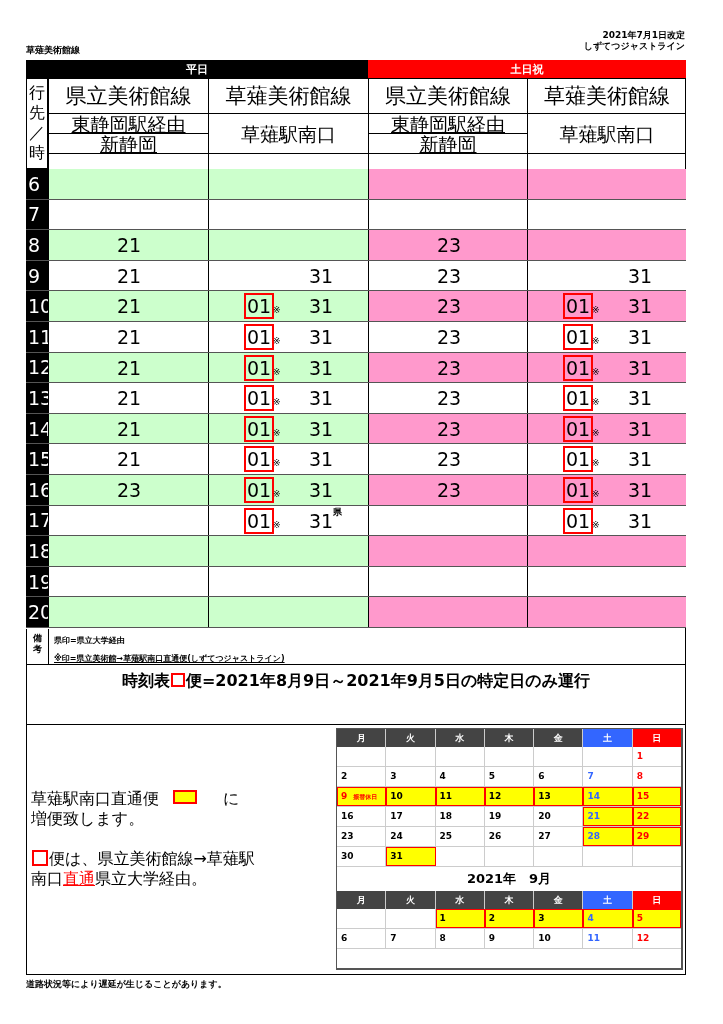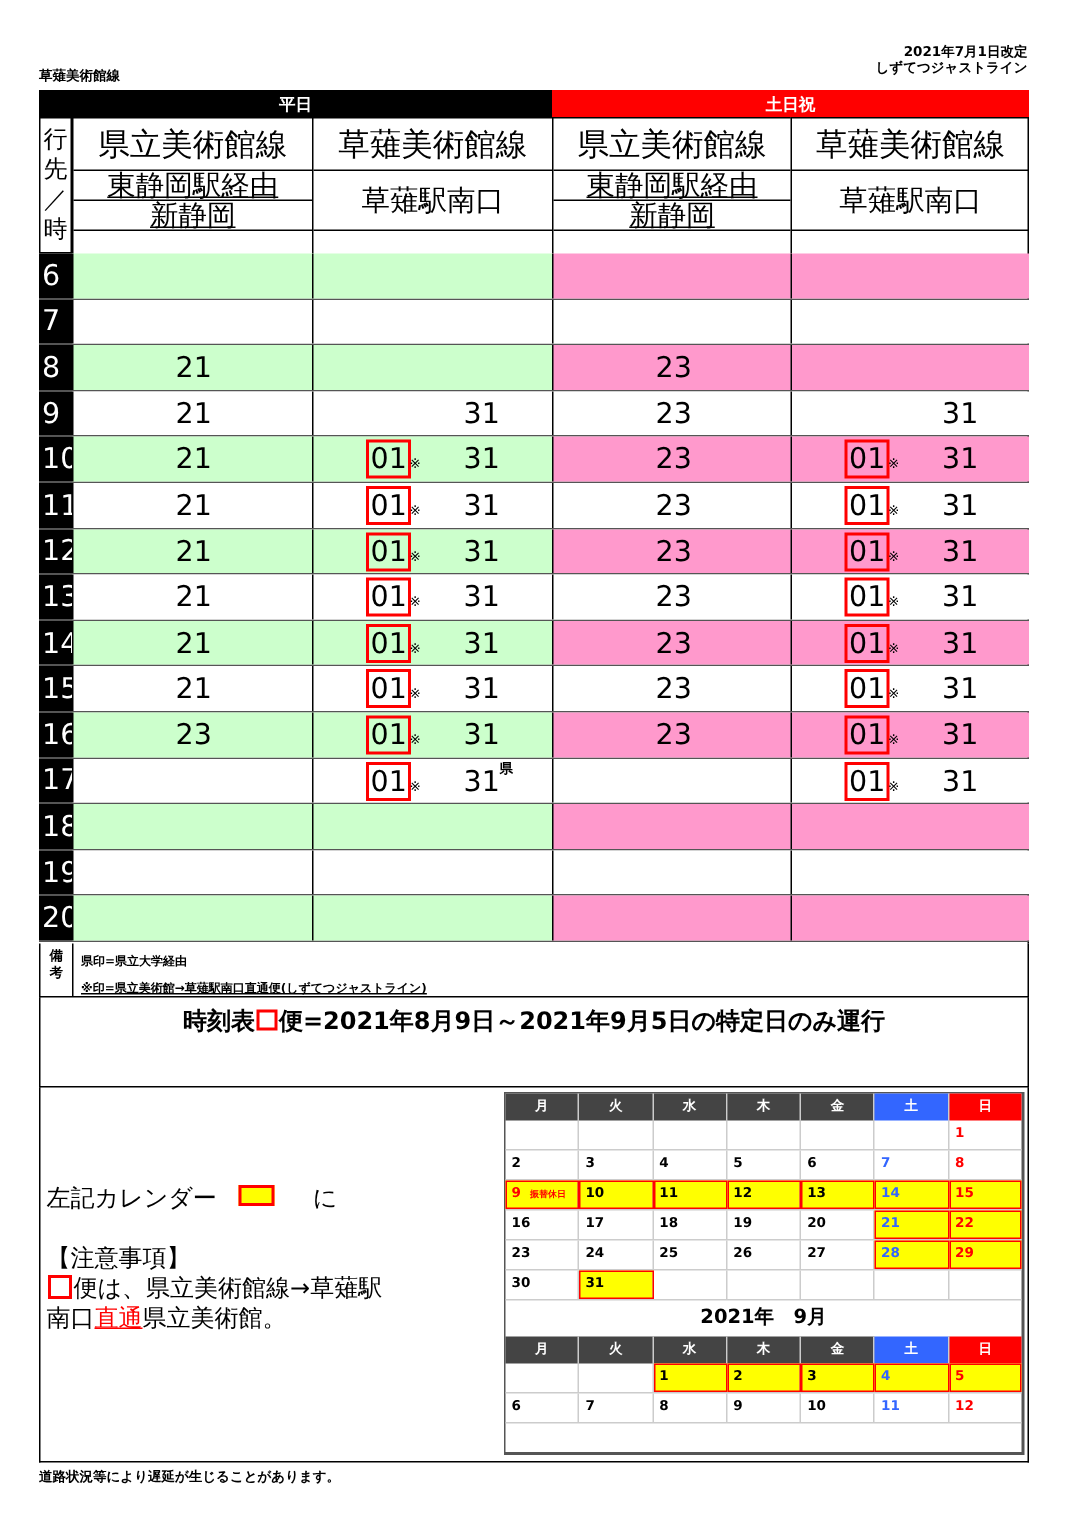--- a/index.html
+++ b/index.html
@@ -373,25 +373,25 @@
 </div>
 
 <div class="abs title-block">
   <div class="t2">
     <span>時刻表</span><span class="redsq"></span><span>便=2021年8月9日～2021年9月5日の特定日のみ運行</span>
   </div>
 </div>
 
 <div class="abs bottom">
   <div class="left-text">
-    <div><span>左記カレンダー</span><span class="ysq"></span><span>に</span></div>
+    <div><span>草薙駅南口直通便</span><span class="ysq"></span><span>に</span></div>
+    <div>増便致します。</div>
     <div style="height:20px"></div>
-    <div>【注意事項】</div>
     <div><span class="redsq" style="width:16px;height:16px;vertical-align:-2px;"></span><span>便は、県立美術館線→草薙駅</span></div>
-    <div><span>南口</span><span class="redtxt">直通</span><span>県立美術館。</span></div>
+    <div><span>南口</span><span class="redtxt">直通</span><span>県立大学経由。</span></div>
   </div>
 
   <div class="cal">
     <div class="cal-week" id="wk1">
         <div>月</div>
         <div>火</div>
         <div>水</div>
         <div>木</div>
         <div>金</div>
         <div class="sat">土</div>

